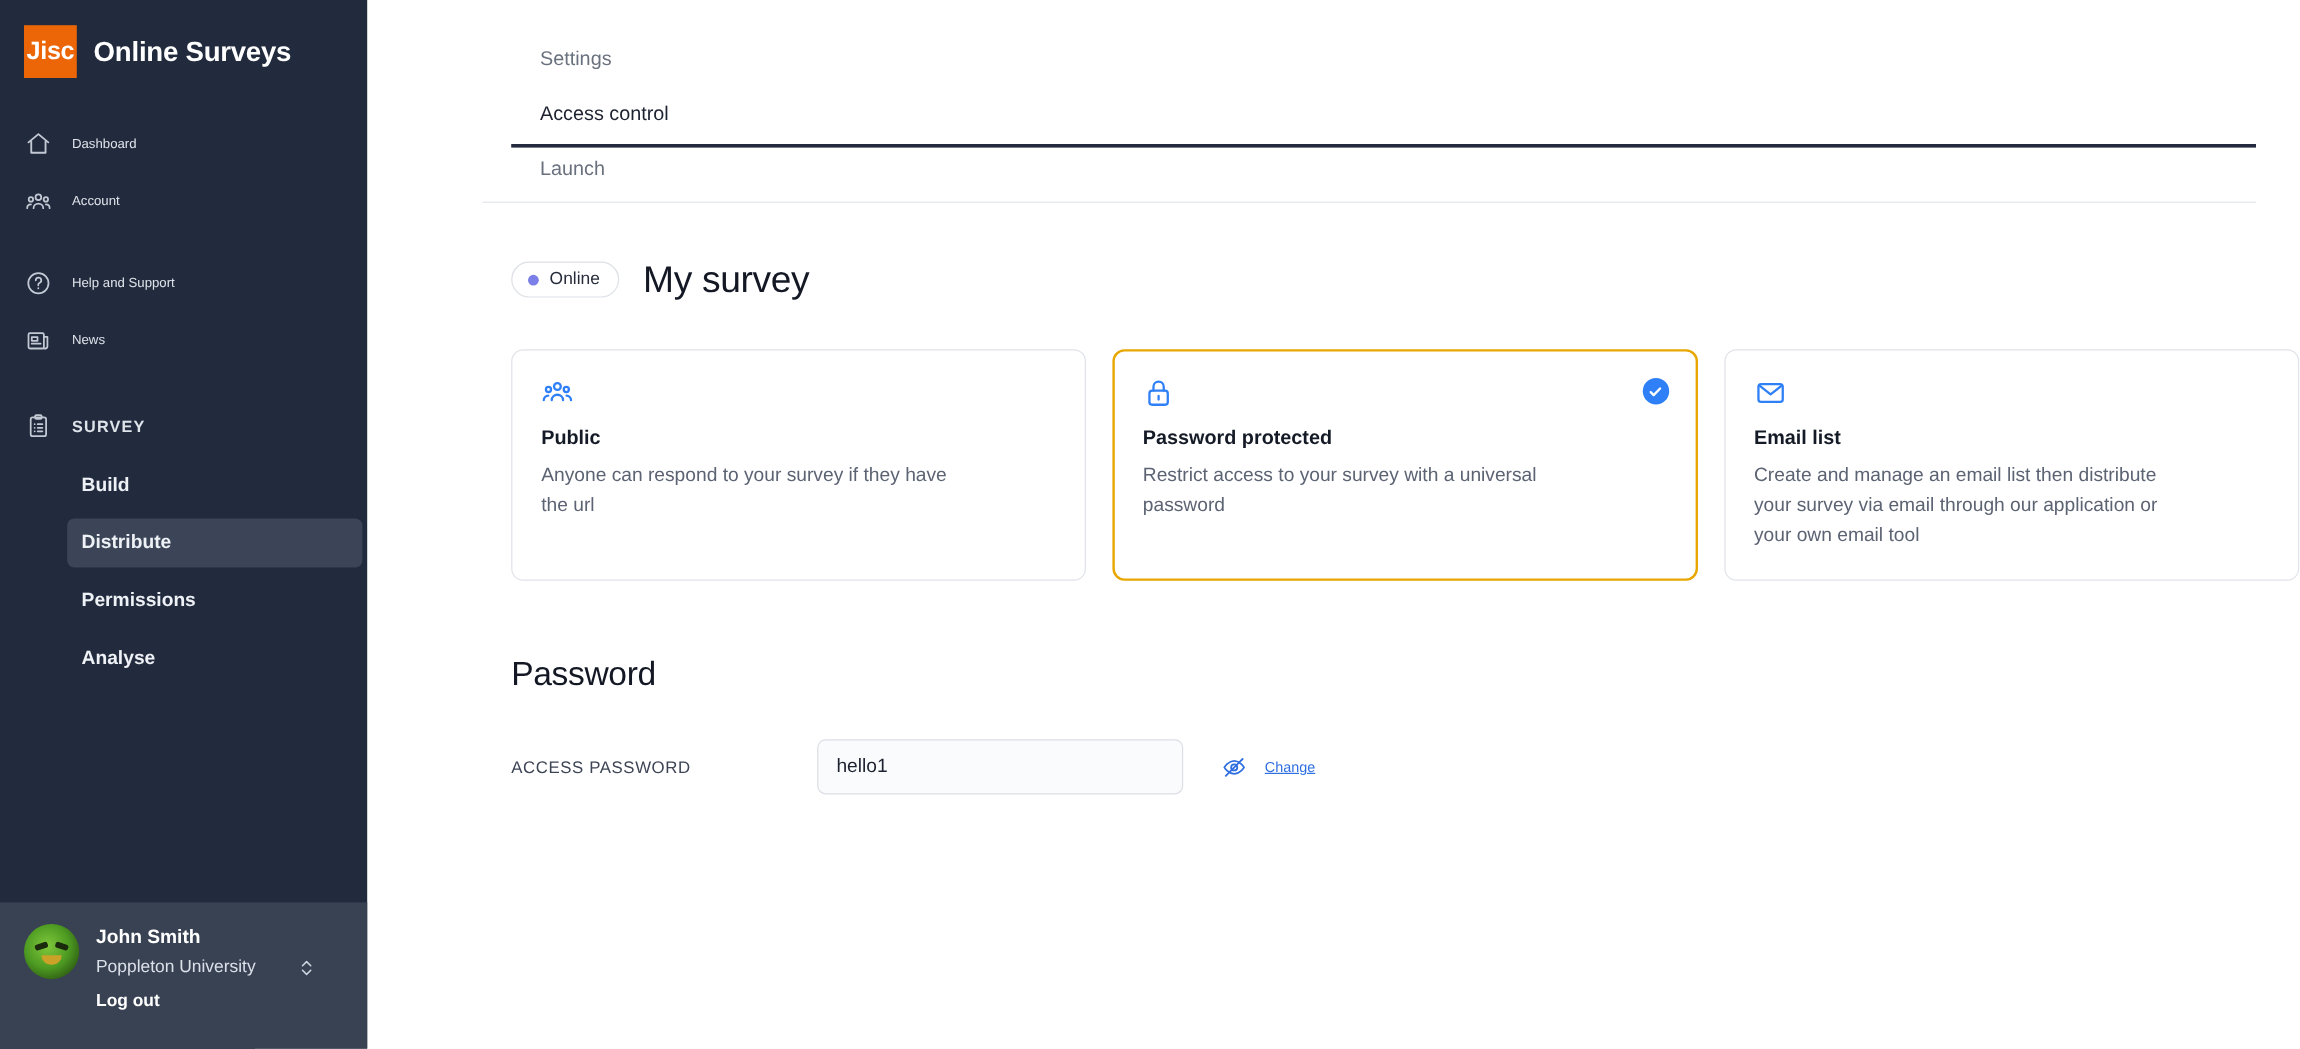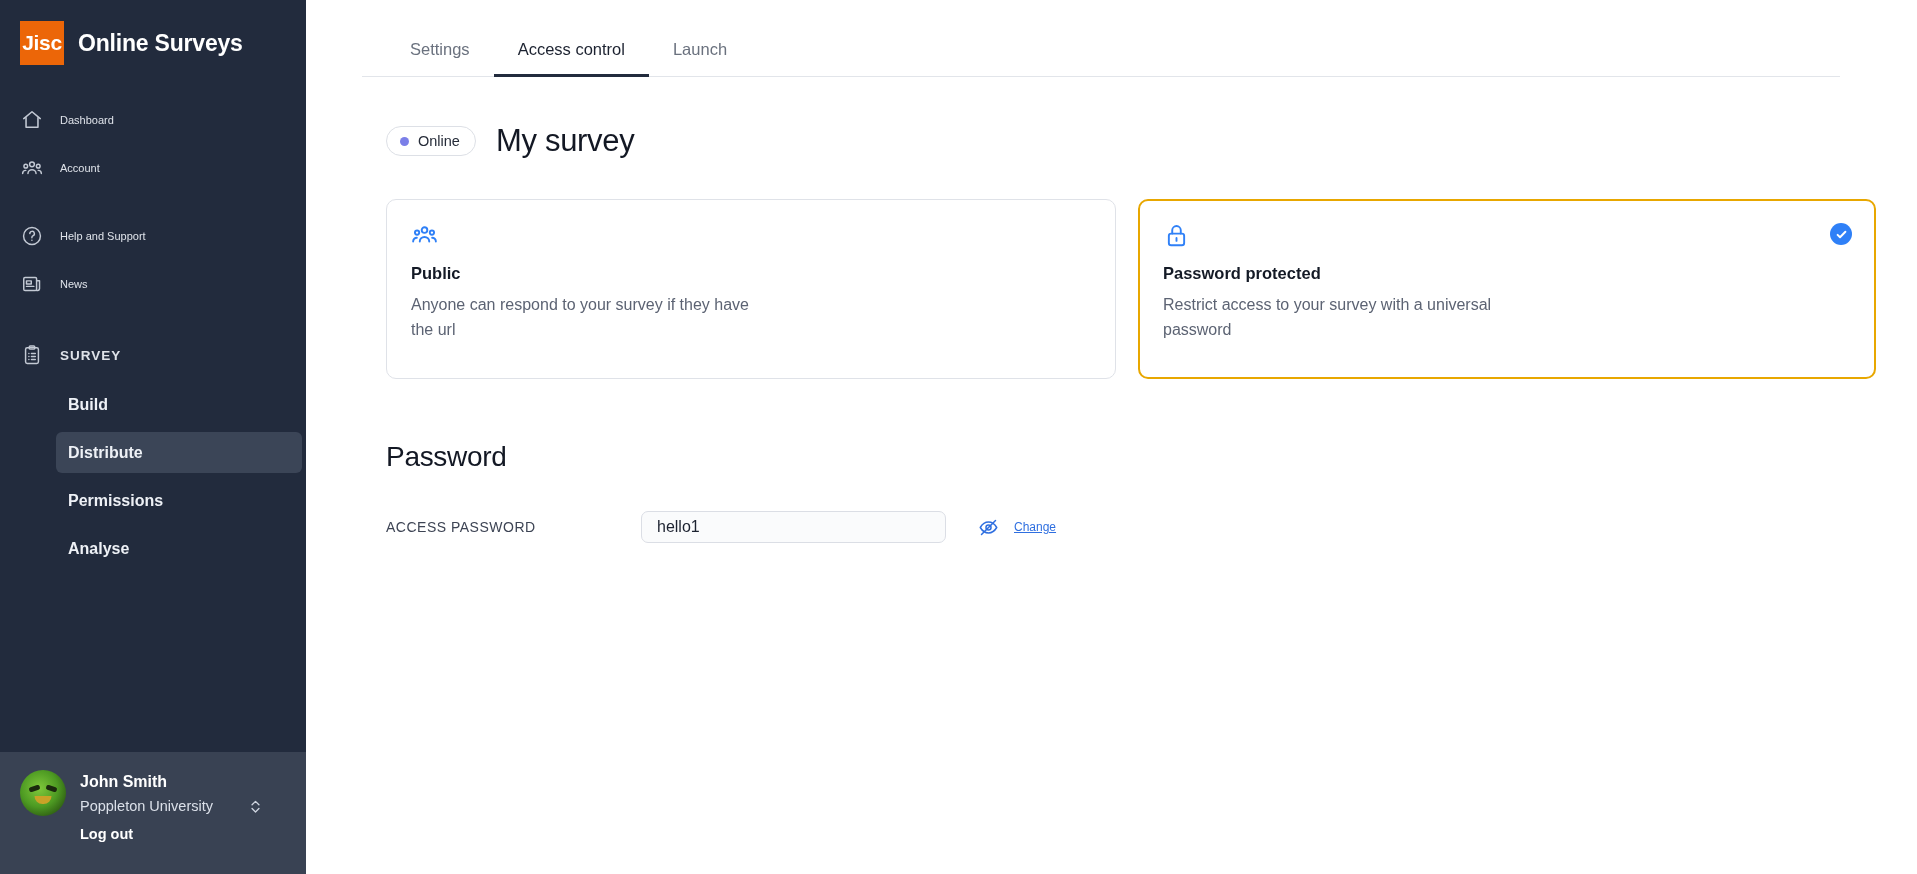--- a/index.html
+++ b/index.html
@@ -10,20 +10,21 @@
     height: 874px;
     overflow: hidden;
     font-family: "Liberation Sans", sans-serif;
     background: #ffffff;
   }
 
   .app {
     display: flex;
     width: 1917px;
     height: 874px;
+    gap: 40px;
   }
 
   
   .sidebar {
     width: 306px;
     min-width: 306px;
     height: 874px;
     background: #222b3d;
     display: flex;
     flex-direction: column;
@@ -199,20 +200,21 @@
   }
 
   .tabs {
     display: flex;
     gap: 0;
     padding: 0 0 0 24px;
     margin-top: 30px;
     border-bottom: 1px solid #e2e5ea;
     width: 1478px;
     margin-left: 56px;
+    flex-direction: column;
   }
   .tab {
     padding: 10px 24px 15px 24px;
     font-size: 16.5px;
     color: #6a717e;
     cursor: pointer;
     border-bottom: 3px solid transparent;
     margin-bottom: -1px;
   }
   .tab.active {
@@ -314,21 +316,21 @@
   }
   .field-label {
     font-size: 14px;
     color: #3d4454;
     letter-spacing: 0.5px;
     width: 255px;
     flex: 0 0 255px;
   }
   .password-input {
     width: 305px;
-    height: 32px;
+    height: 46px;
     border: 1px solid #dbdee5;
     border-radius: 7px;
     background: #fafbfc;
     font-size: 16px;
     color: #1c2230;
     padding: 0 15px;
     font-family: "Liberation Sans", sans-serif;
     outline: none;
   }
   .field-actions {
@@ -512,20 +514,30 @@
         </div>
         <div class="card-check">
           <svg viewBox="0 0 16 16" fill="none" stroke="currentColor" stroke-width="2.4" stroke-linecap="round" stroke-linejoin="round">
             <path d="M3.2 8.4l3 3 6.6-6.8"></path>
           </svg>
         </div>
         <div class="card-title">Password protected</div>
         <div class="card-desc">Restrict access to your survey with a universal password</div>
       </div>
 
+      <div class="card">
+        <div class="card-icon">
+          <svg viewBox="0 0 24 24" fill="none" stroke="currentColor" stroke-width="1.7" stroke-linecap="round" stroke-linejoin="round">
+            <rect x="3" y="5.4" width="18" height="13.2" rx="2"></rect>
+            <path d="M3.8 6.6 12 13l8.2-6.4"></path>
+          </svg>
+        </div>
+        <div class="card-title">Email list</div>
+        <div class="card-desc">Create and manage an email list then distribute your survey via email through our application or your own email tool</div>
+      </div>
 
     </div>
 
     <h2 class="section-title">Password</h2>
 
     <div class="field-row">
       <label class="field-label">ACCESS PASSWORD</label>
       <input class="password-input" type="text" value="hello1" style="">
       <div class="field-actions">
         <button class="eye-btn">

